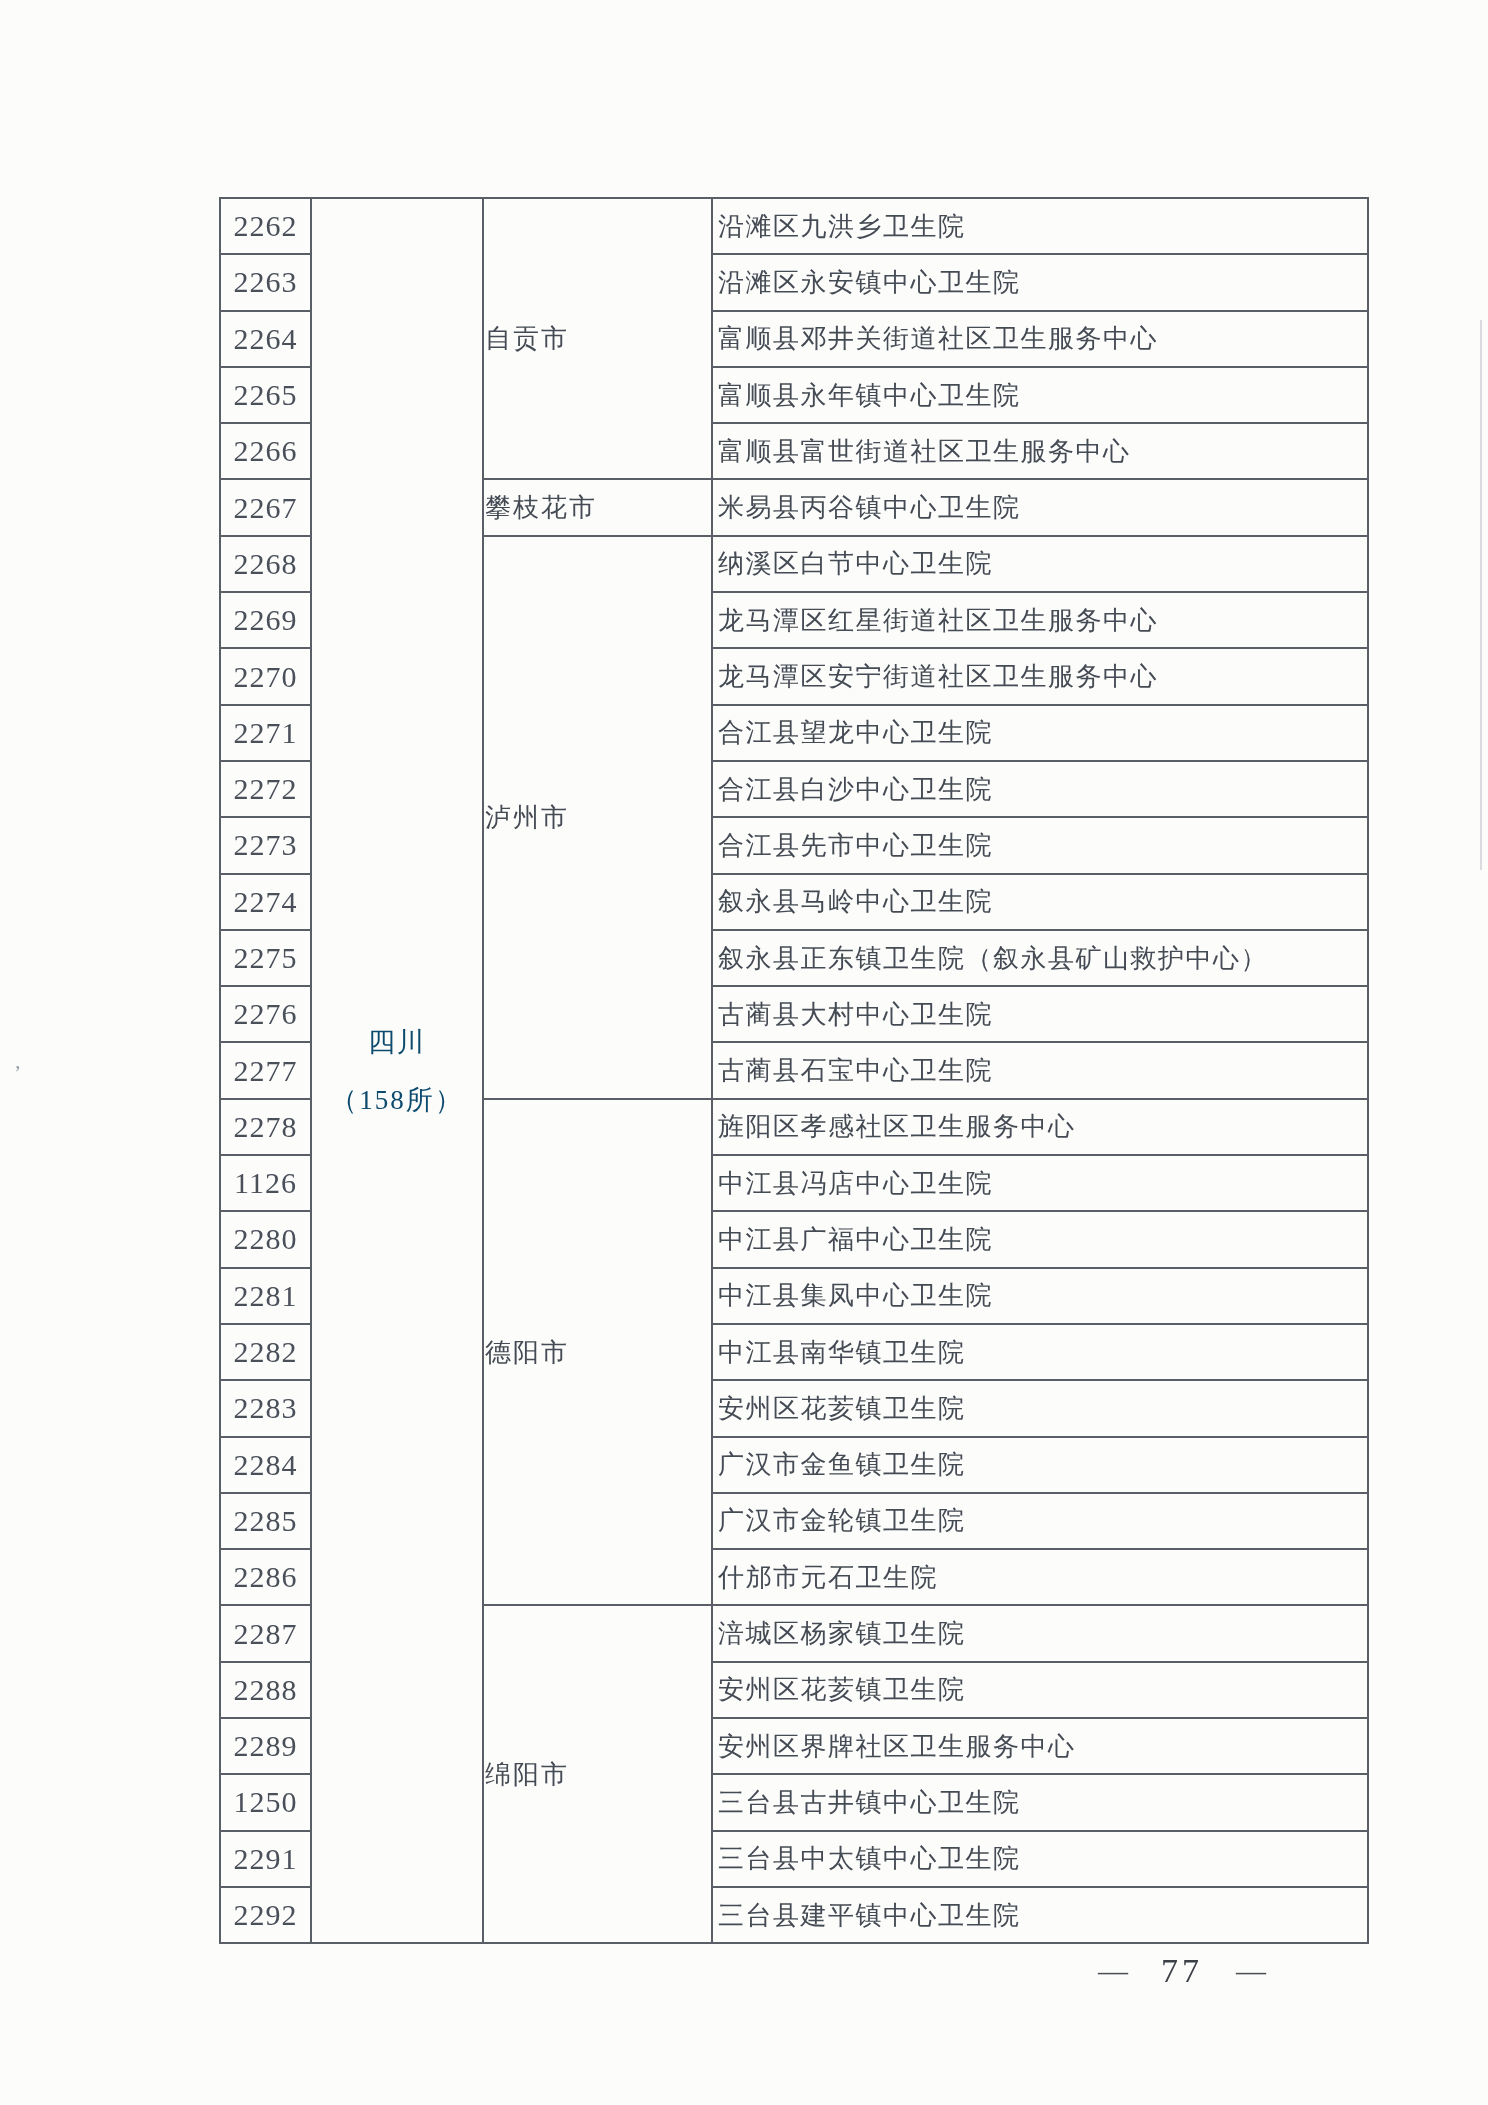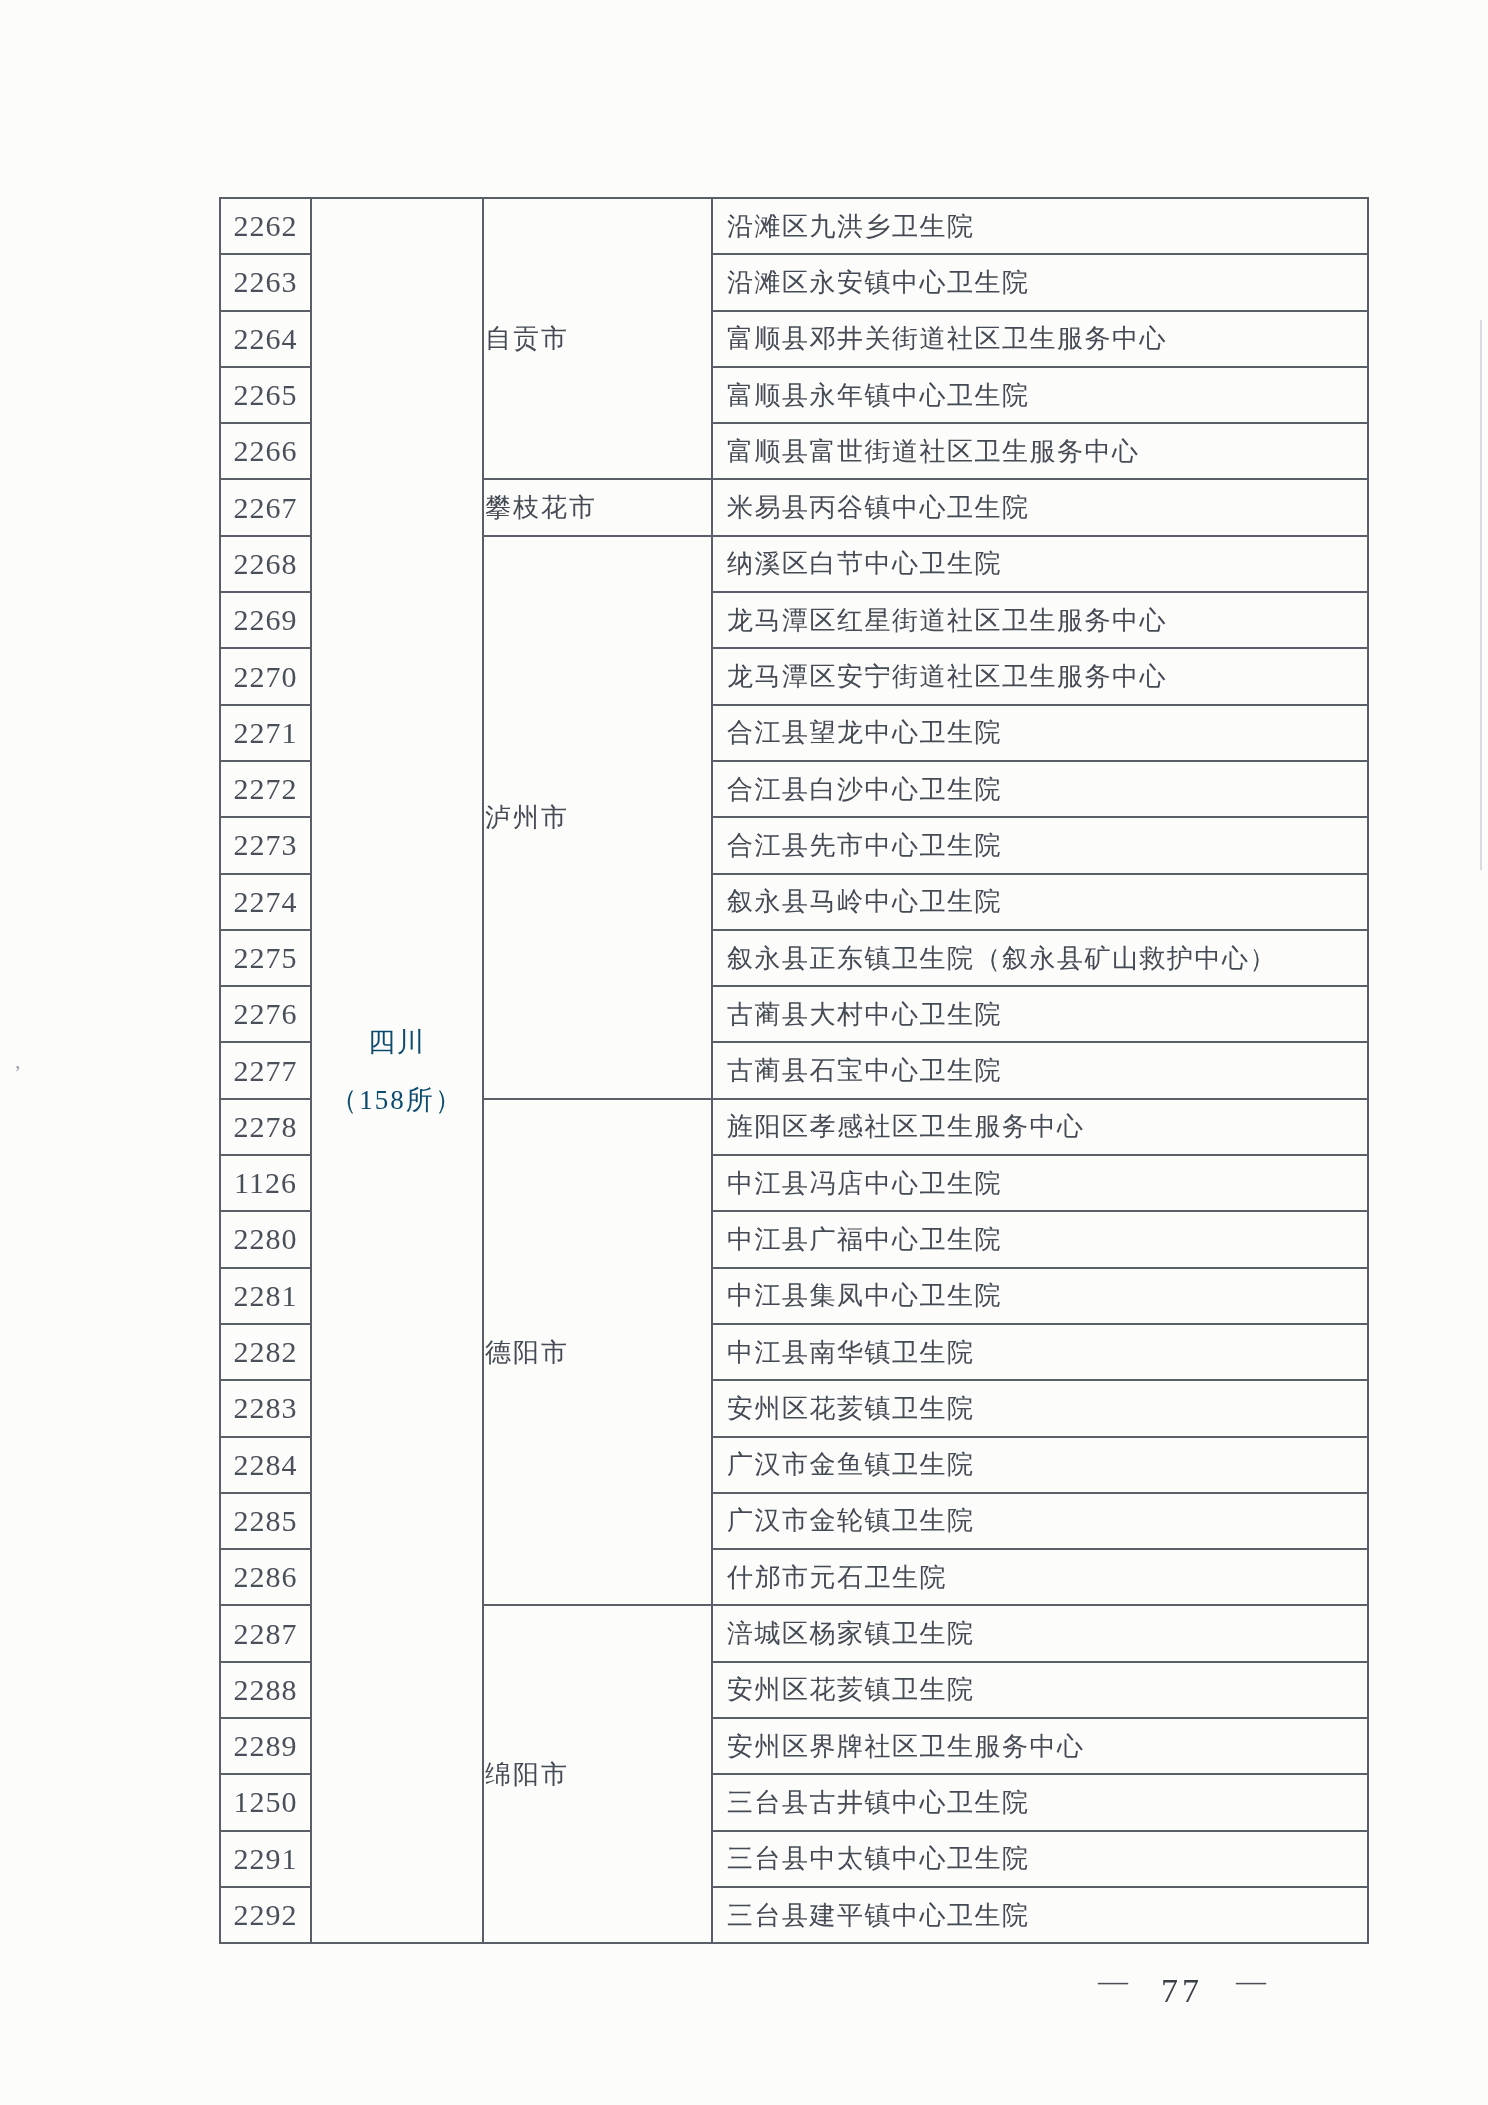--- a/index.html
+++ b/index.html
@@ -49,42 +49,41 @@
     line-height: 58px;
   }
   .city-cell {
     text-align: left;
     font-size: 26px;
     letter-spacing: 2px;
     color: #454b54;
   }
   .inst-cell {
     text-align: left;
-    padding-left: 14px;
+    padding-left: 5px;
     font-size: 26px;
     letter-spacing: 1.5px;
     color: #454b54;
     margin-left: 39px;
   }
   
   .footer {
     position: absolute;
     left: 1098px;
     top: 1952px;
     width: 168px;
     display: flex;
     align-items: center;
     justify-content: space-between;
     font-size: 32px;
     color: #3c4148;
   }
   .footer .page-num {
     letter-spacing: 4px;
     font-size: 34px;
-    margin-top: 20px;
   }
   .footer .dash {
     font-size: 30px;
     color: #4a4f55;
   }
   
   .edge-line {
     position: absolute;
     left: 1480px;
     top: 320px;

